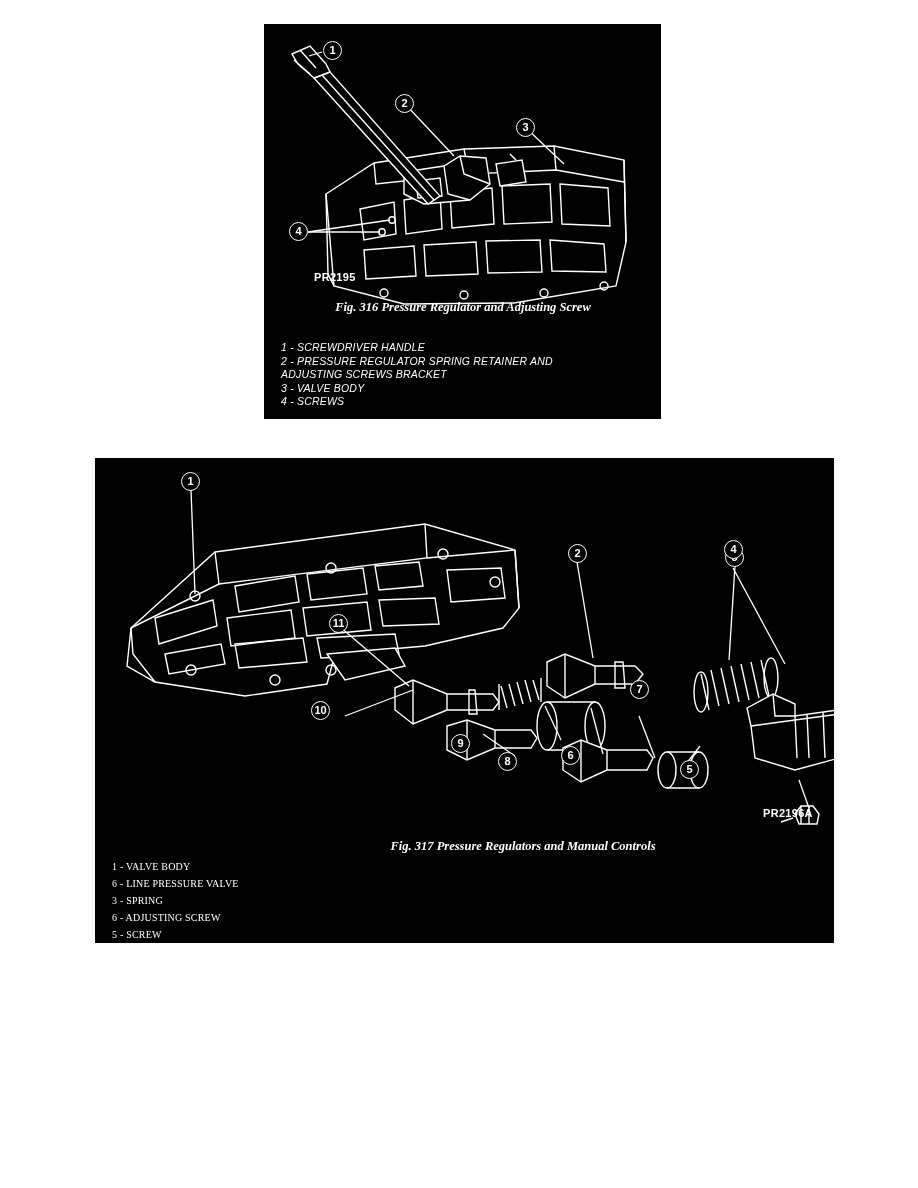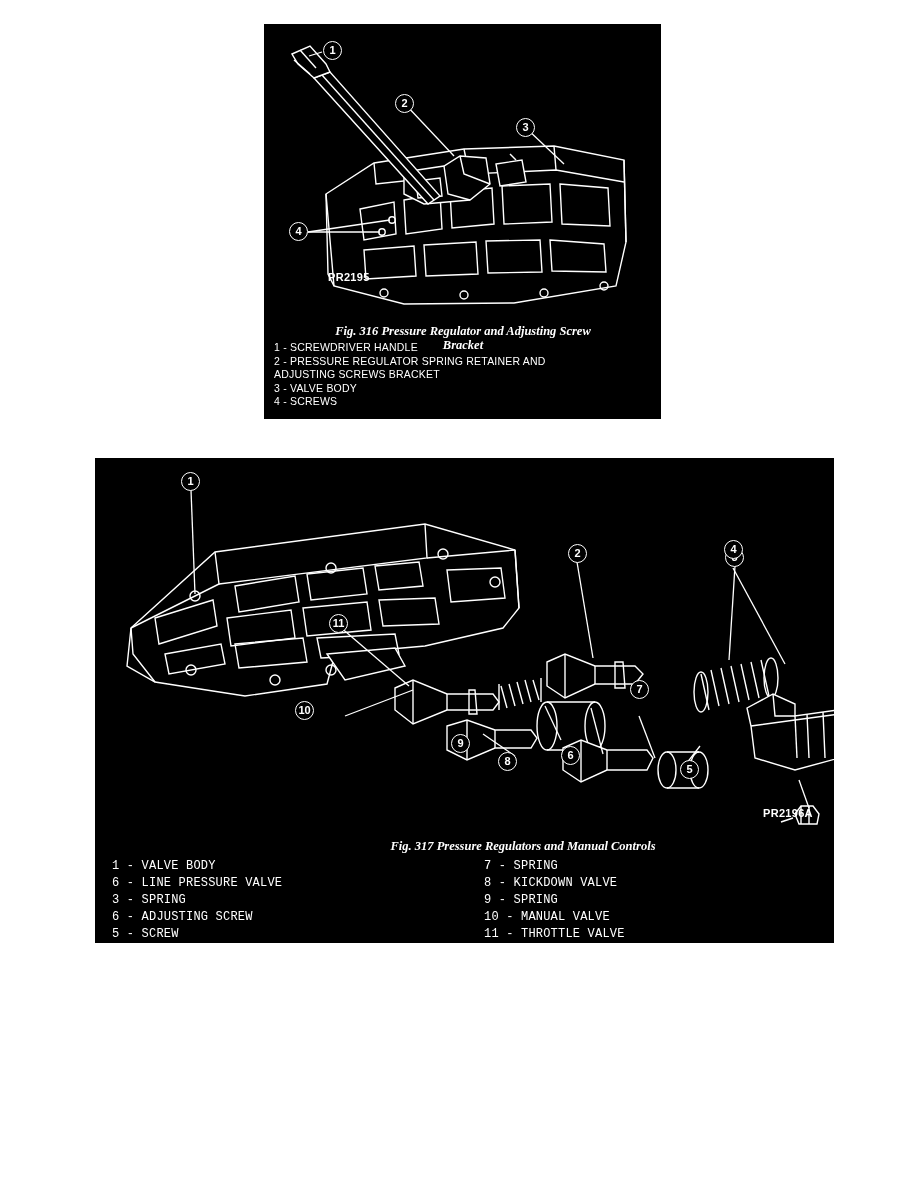--- a/index.html
+++ b/index.html
@@ -67,22 +67,22 @@
     font-family: "Liberation Sans", sans-serif;
     font-size: 10.5px;
     line-height: 13.5px;
     letter-spacing: 0.2px;
   }
   .legend div { white-space: pre-wrap; }
 
   .legend-col {
     position: absolute;
     color: #ffffff;
-    font-family: Liberation Mono, monospace;
-    font-size: 12px;
+    font-family: Liberation Serif, serif;
+    font-size: 10px;
     line-height: 17px;
     letter-spacing: 0.2px;
   }
 
   
   .callout {
     position: absolute;
     width: 19px;
     height: 19px;
     border: 1.6px solid #ffffff;
@@ -156,28 +156,27 @@
       <line x1="141" y1="80" x2="190" y2="132"></line>
       <line x1="262" y1="104" x2="300" y2="140"></line>
       <line x1="44" y1="208" x2="116" y2="208"></line>
       <line x1="44" y1="208" x2="126" y2="196"></line>
     </g>
   </svg>
   <div class="callout" style="left:131px; top:70px;">2</div>
   <div class="callout" style="left:252px; top:94px;">3</div>
   <div class="callout" style="left:25px; top:198px;">4</div>
 
-  <div class="code-label" style="left:18px; top:247px;padding-left:46px;">PR2195</div>
-
-  <div class="fig-caption" style="left:10px; top:276px; width:378px;margin-top:24px;">
+  <div class="code-label" style="left:4px; top:247px;padding-left:46px;">PR2195</div>
+
+  <div class="fig-caption" style="left:10px; top:276px; width:378px;">
     <div>Fig. 316 Pressure Regulator and Adjusting Screw</div>
-    <div>Bracket</div>
   </div>
 
-  <div class="legend" style="left:10px; top:317px;">
+  <div class="legend" style="left:17px; top:317px;font-style:italic;">
     <div>1 - SCREWDRIVER HANDLE</div>
     <div>2 - PRESSURE REGULATOR SPRING RETAINER AND</div>
     <div>ADJUSTING SCREWS BRACKET</div>
     <div>3 - VALVE BODY</div>
     <div>4 - SCREWS</div>
   </div>
 </div>
 
 <div class="fig317">
 
@@ -278,21 +277,21 @@
       <line x1="605" y1="288" x2="588" y2="310"></line>
       <line x1="704" y1="322" x2="714" y2="350"></line>
     </g>
   </svg>
 
   <div class="callout" style="left:86px; top:14px;">1</div>
   <div class="callout" style="left:473px; top:86px;">2</div>
   <div class="callout" style="left:630px; top:90px;">3</div>
   <div class="callout" style="left:629px; top:82px;">4</div>
   <div class="callout" style="left:234px; top:156px;">11</div>
-  <div class="callout" style="left:200px; top:243px;">10</div>
+  <div class="callout" style="left:216px; top:243px;">10</div>
   <div class="callout" style="left:535px; top:222px;">7</div>
   <div class="callout" style="left:356px; top:276px;">9</div>
   <div class="callout" style="left:403px; top:294px;">8</div>
   <div class="callout" style="left:466px; top:288px;">6</div>
   <div class="callout" style="left:585px; top:302px;">5</div>
 
   <div class="code-label" style="left:668px; top:349px;text-align:right;">PR2196A</div>
 
   <div class="fig-caption" style="left:0px; top:381px; width:856px;">
     <div>Fig. 317 Pressure Regulators and Manual Controls</div>
@@ -300,20 +299,13 @@
 
   <div class="legend-col" style="left:17px; top:400px;">
     <div>1 - VALVE BODY</div>
     <div>6 - LINE PRESSURE VALVE</div>
     <div>3 - SPRING</div>
     <div>6 - ADJUSTING SCREW</div>
     <div>5 - SCREW</div>
 
   </div>
 
-  <div class="legend-col" style="left:389px; top:400px;">
-    <div>7 - SPRING</div>
-    <div>8 - KICKDOWN VALVE</div>
-    <div>9 - SPRING</div>
-    <div>10 - MANUAL VALVE</div>
-    <div>11 - THROTTLE VALVE</div>
-  </div>
 </div>
 
 </body></html>

